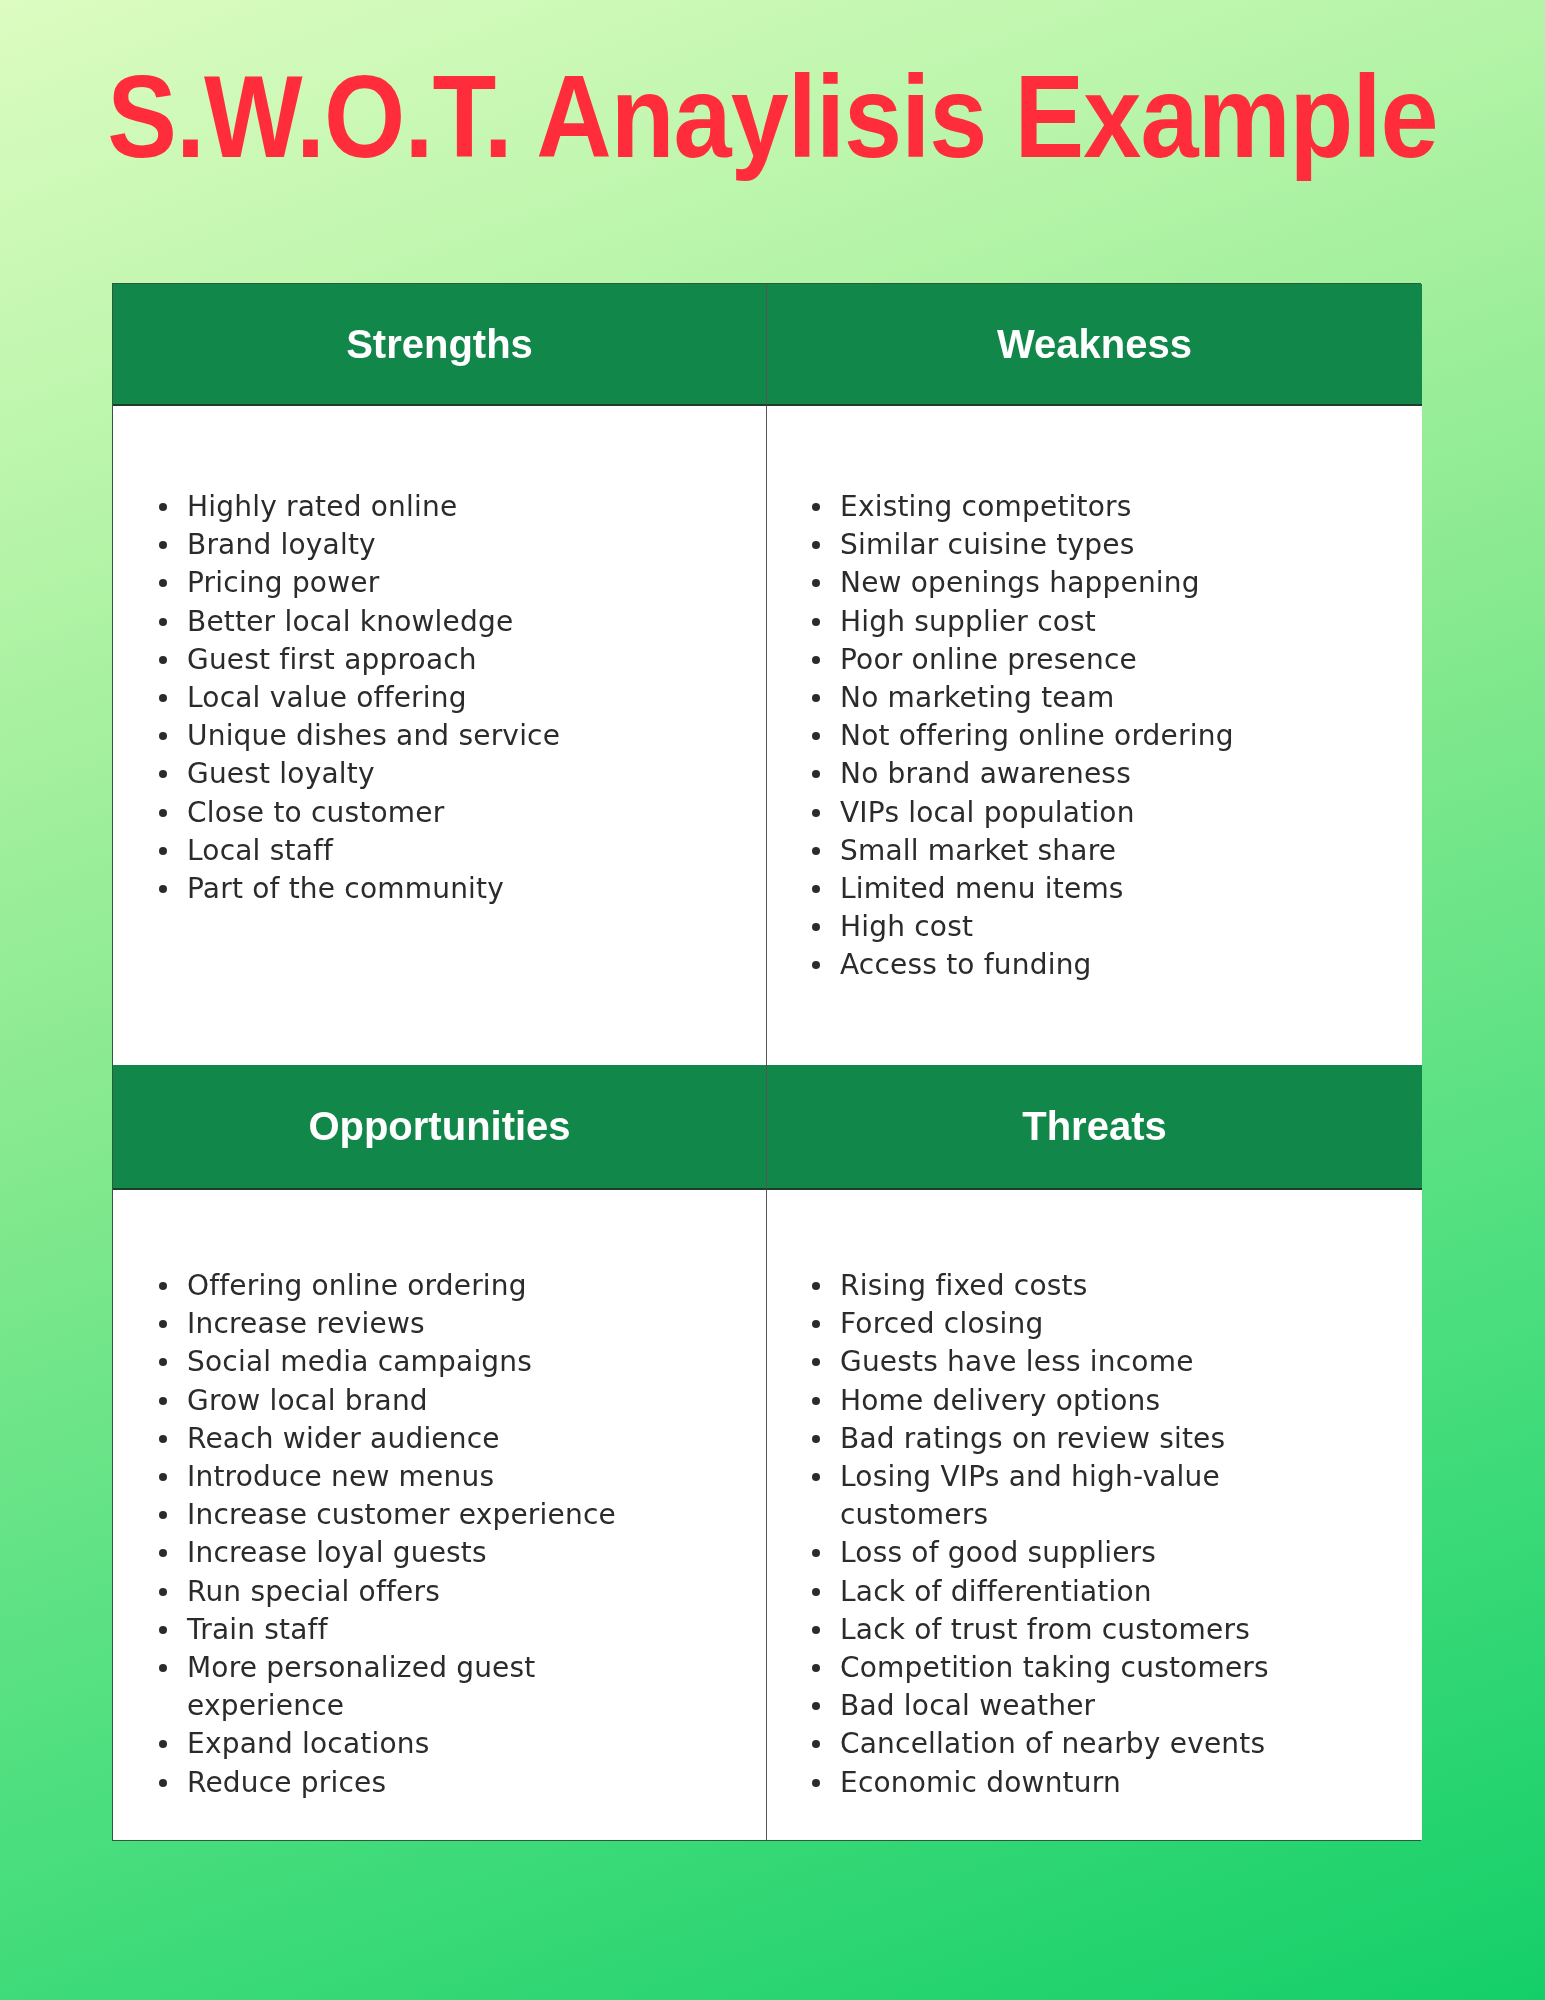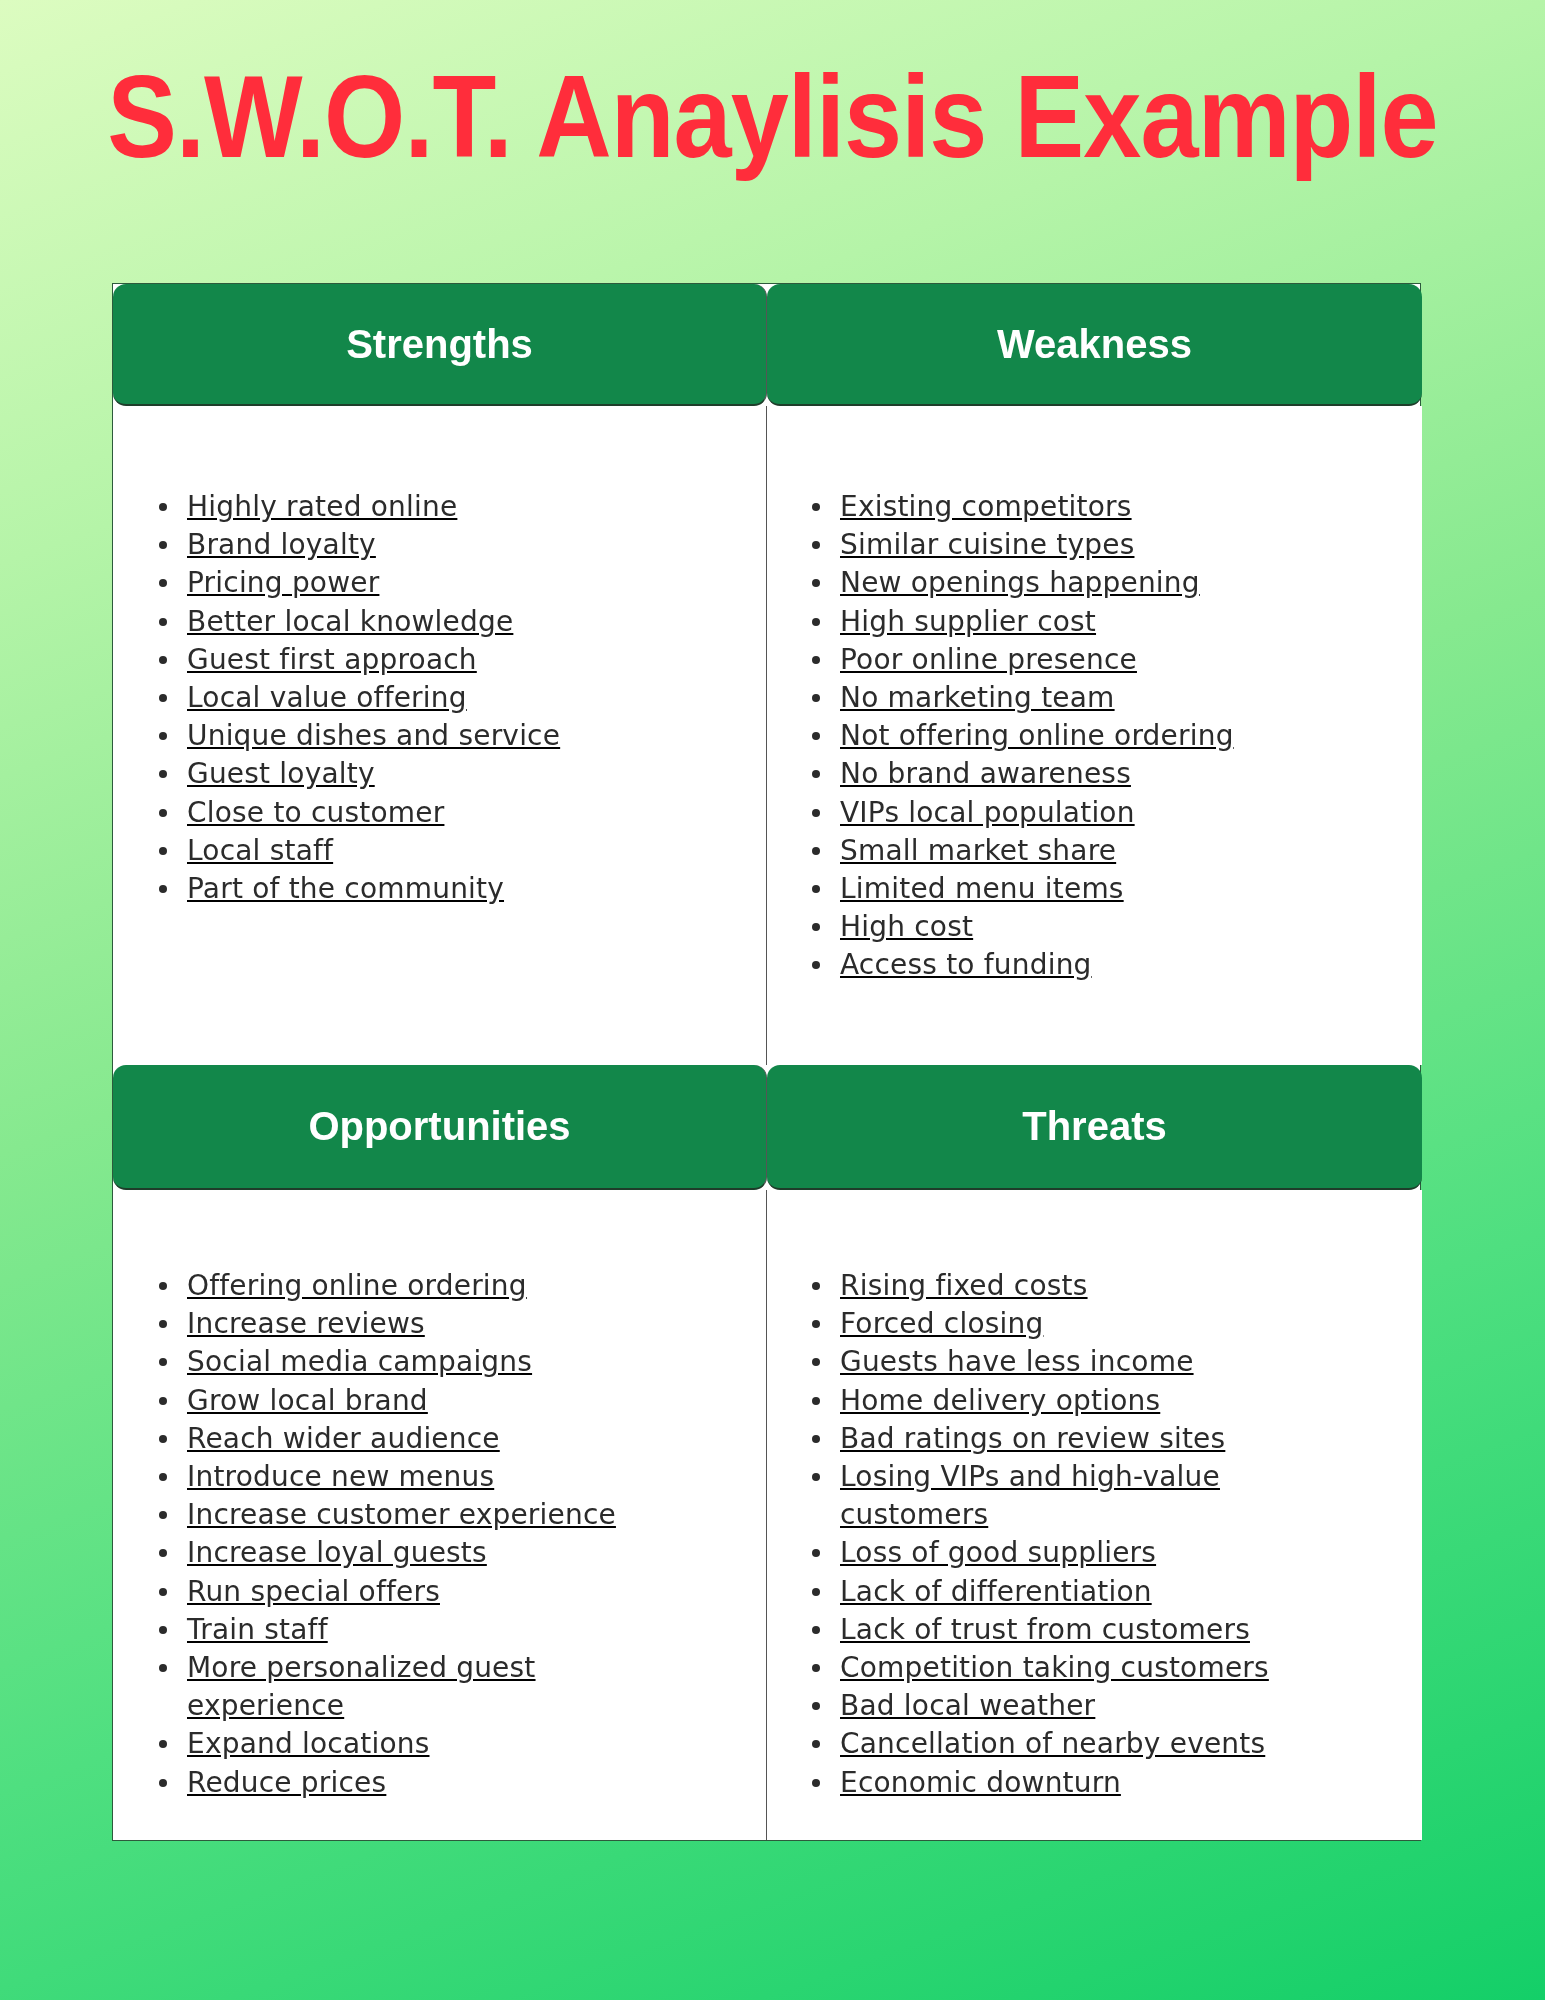--- a/index.html
+++ b/index.html
@@ -43,34 +43,32 @@
       background: #12874a;
       color: #ffffff;
       display: flex;
       align-items: center;
       justify-content: center;
       font-family: "Liberation Sans", sans-serif;
       font-weight: bold;
       font-size: 40px;
       border-bottom: 2px solid #1e3d2a;
       box-sizing: border-box;
-      border-radius: 13px;
     }
     .cell {
       background: #ffffff;
       box-sizing: border-box;
     }
     .left { border-right: 1.5px solid #555; }
     .body-cell.top { padding-top: 82px; }
     .body-cell.bottom { padding-top: 77px; }
     ul.items {
       list-style: none;
       margin: 0;
       padding: 0 0 0 44px;
-      text-decoration: underline;
     }
     ul.items li {
       position: relative;
       padding-left: 30px;
       font-family: "DejaVu Sans", sans-serif;
       font-size: 28px;
       line-height: 38.2px;
       color: #2b2b2b;
       letter-spacing: 0.2px;
     }

